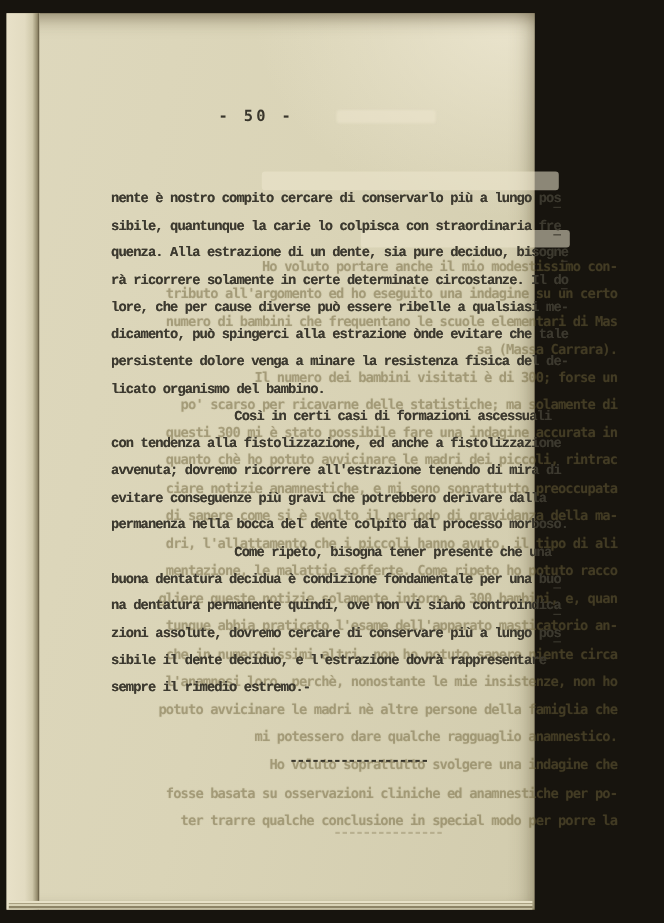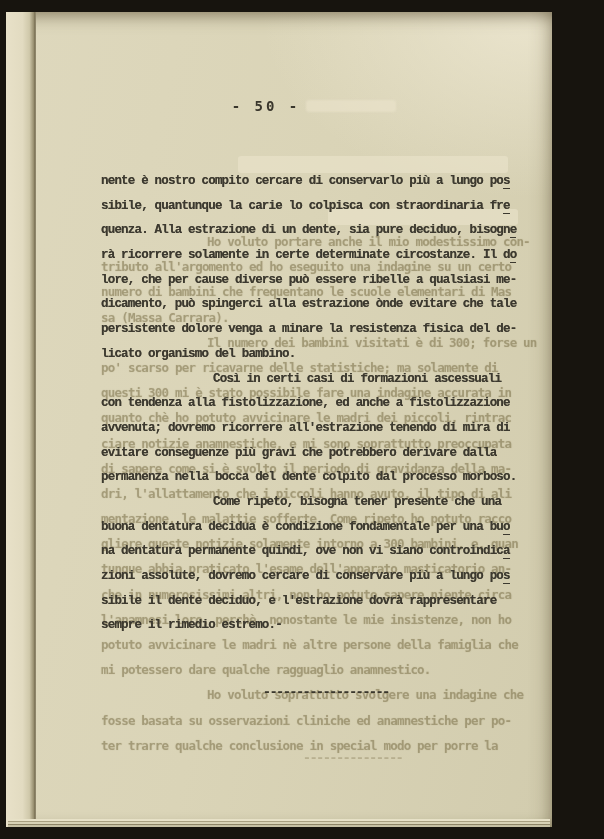--- a/index.html
+++ b/index.html
@@ -3,21 +3,21 @@
 <meta charset="utf-8">
 <style>
   html,body{margin:0;padding:0;}
   body{
     width:604px;height:839px;position:relative;overflow:hidden;
     background:#17140e;
     font-family:"DejaVu Sans Mono", monospace;
   }
   
   .page{
-    position:absolute;left:6px;top:12px;width:546px;height:815px;
+    position:absolute;left:6px;top:12px;width:480px;height:815px;
     background:
       radial-gradient(130% 60% at 96% 0%, rgba(238,232,210,.85) 0%, rgba(238,232,210,0) 38%),
       linear-gradient(103deg,#ded8bd 0%,#dad4b7 48%,#d2ccae 100%);
     box-shadow:
       inset 0 14px 16px -10px rgba(80,68,40,.55),
       inset -16px 0 20px -14px rgba(80,68,40,.45),
       inset 0 -10px 12px -8px rgba(80,68,40,.35);
   }
   .left-edge{
     position:absolute;left:0;top:0;bottom:0;width:30px;
@@ -47,20 +47,21 @@
     position:absolute;left:257px;top:672px;z-index:2;
     font-size:13px;font-weight:bold;letter-spacing:-1.2px;color:#39362c;
   }
   
   .ghost-block{
     position:absolute;left:95px;top:217px;width:460px;z-index:1;
     font-size:12.5px;line-height:25.2px;letter-spacing:-0.8px;
     font-weight:bold;color:rgba(112,99,60,.34);white-space:pre;
     text-shadow:0 0 1px rgba(112,99,60,.28);
     filter:blur(.3px);
+    text-align:right;
   }
   .g-line{height:25.2px;}
   .g-line.g-in{padding-left:106px;}
   .ghost-divider{
     position:absolute;left:297px;top:738px;z-index:1;
     font-size:13px;font-weight:bold;letter-spacing:-1.2px;
     color:rgba(112,99,60,.30);filter:blur(.4px);
   }
   
   .streak{position:absolute;background:rgba(236,230,206,.55);border-radius:3px;z-index:1;}

